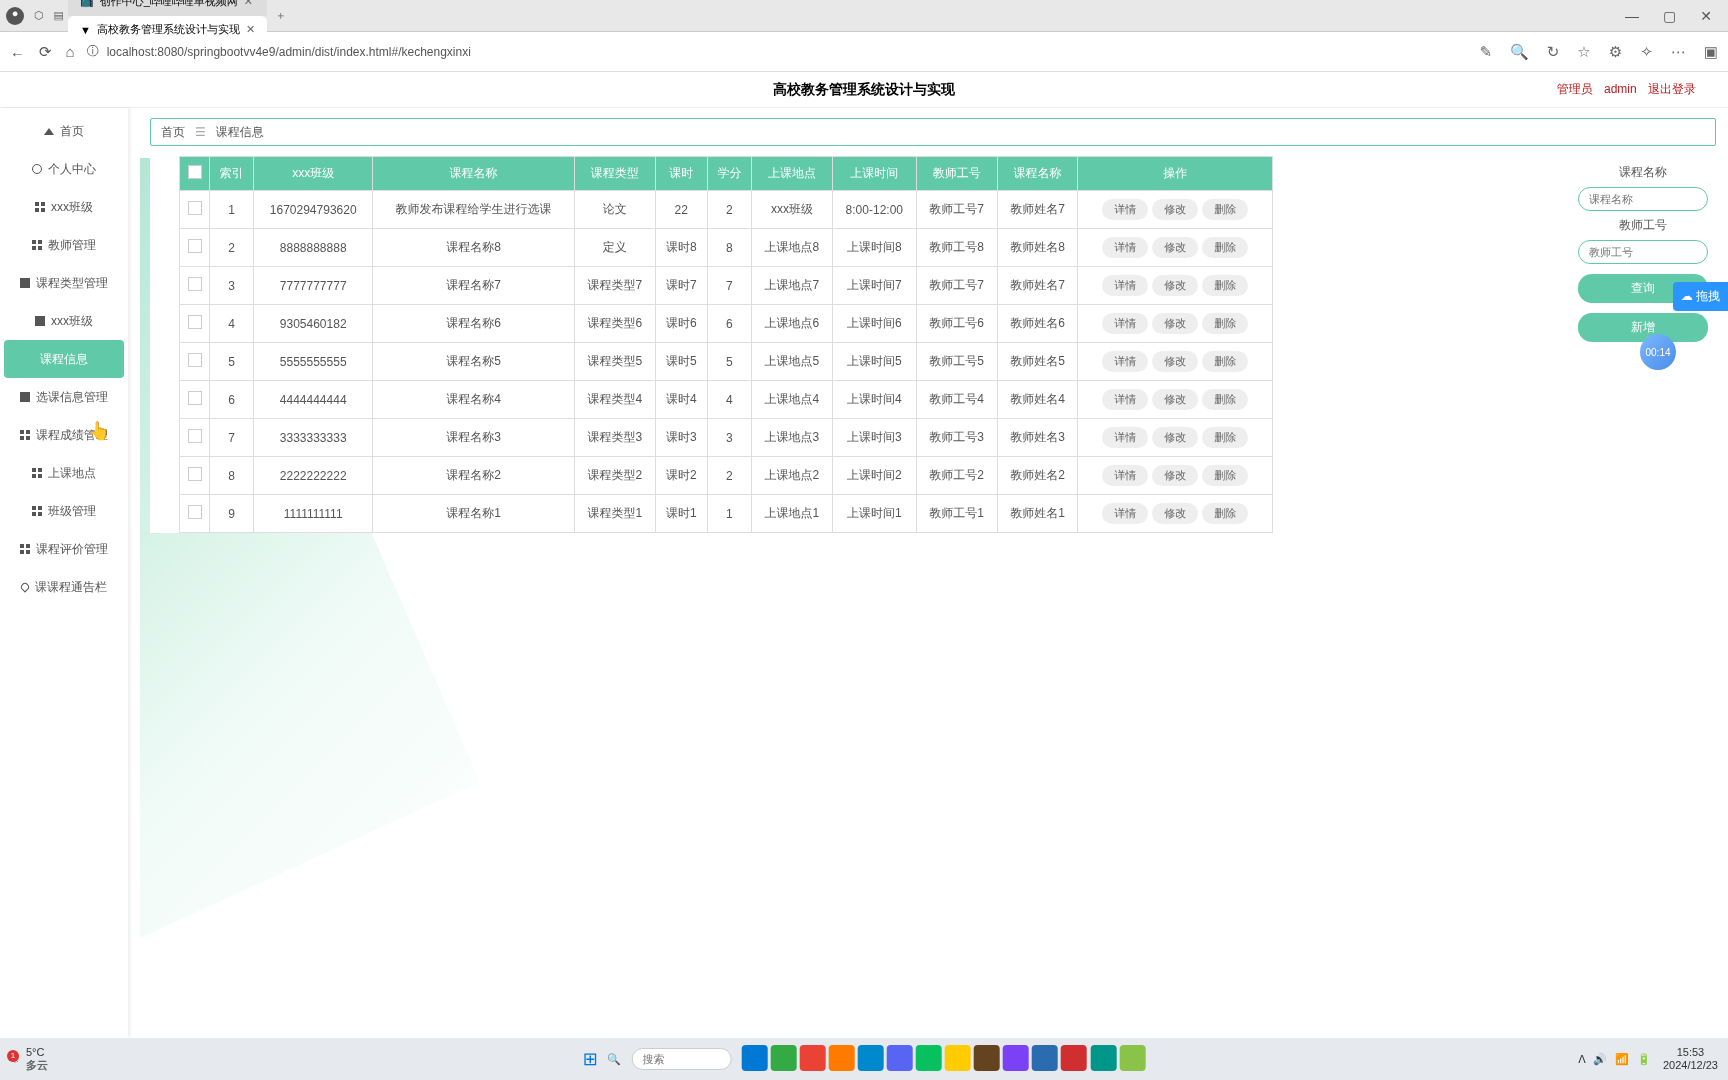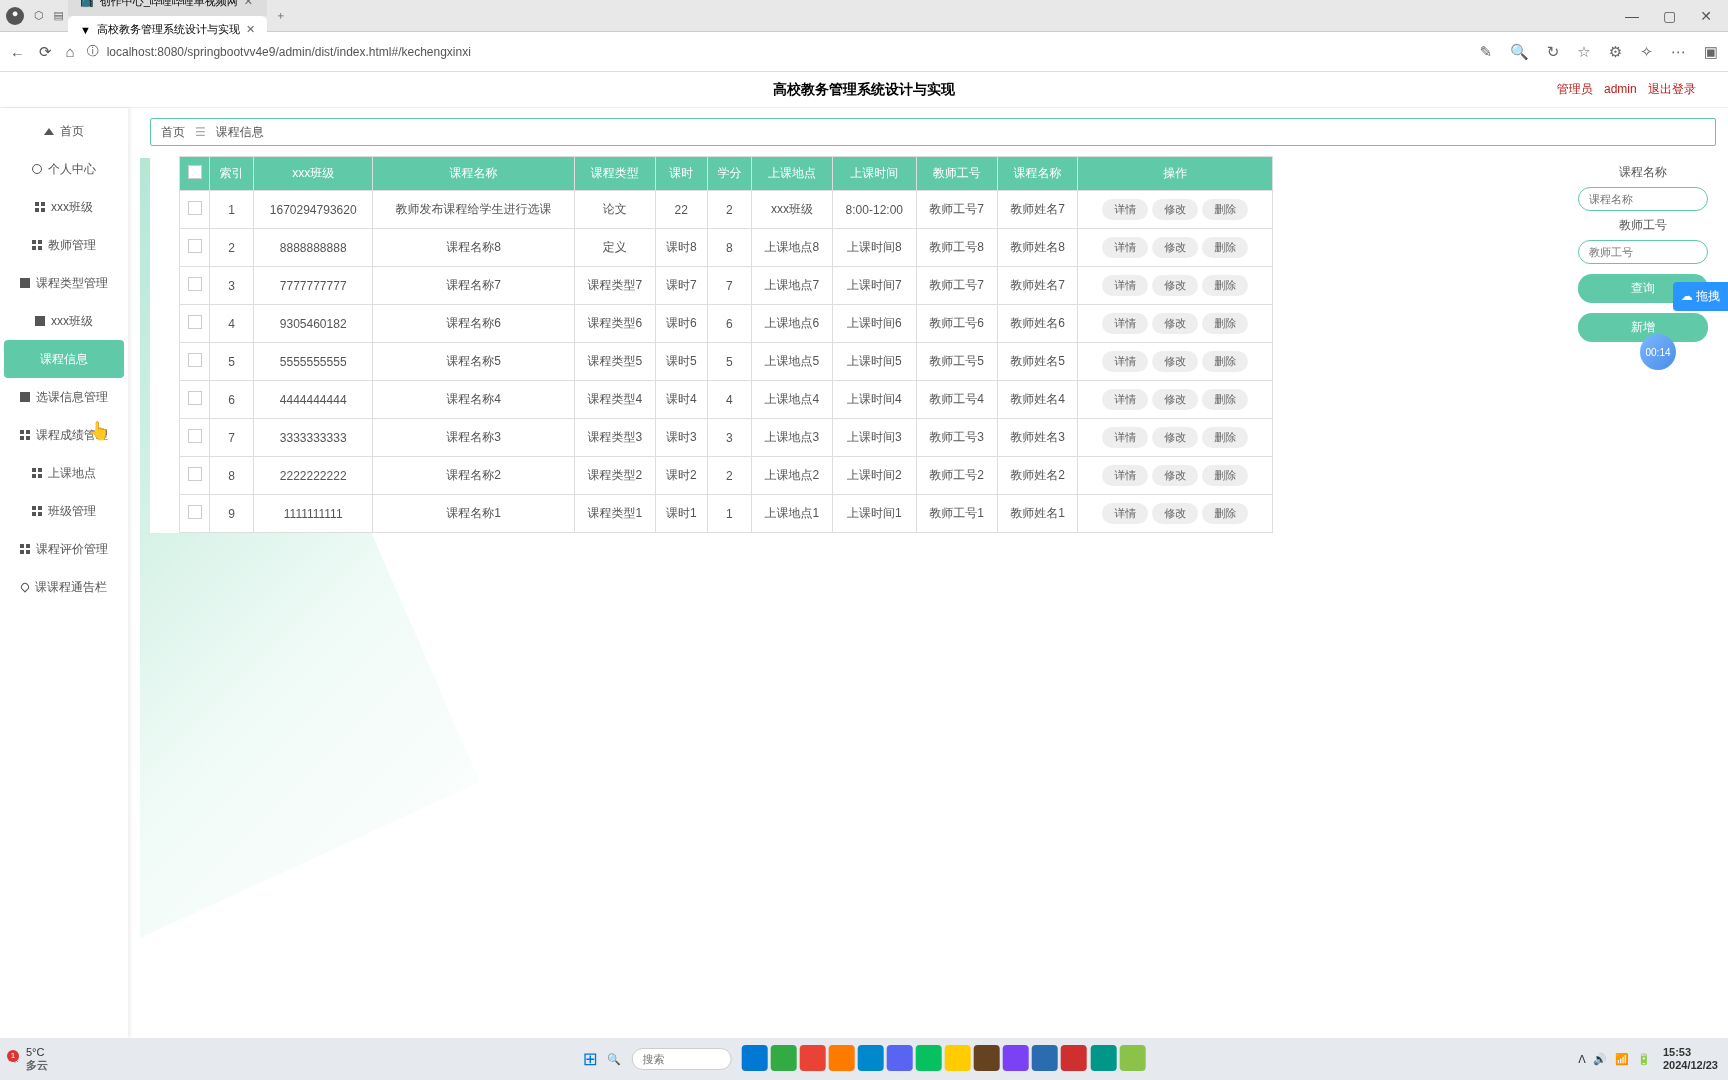--- a/index.html
+++ b/index.html
@@ -45,21 +45,21 @@
 .filters input { width:100%; border:1px solid #5fc9a8; border-radius:14px; padding:5px 10px; font-size:11px; outline:none; }
 .filters .pillbtn { width:100%; background:#5fc9a8; color:#fff; border:none; border-radius:14px; padding:6px 0; margin-top:10px; font-size:12px; cursor:pointer; }
 
 
 .taskbar { position:absolute; bottom:0; left:0; right:0; height:42px; background:#e6e9ee; display:flex; align-items:center; padding:0 10px; font-size:11px; color:#333; }
 .taskbar .weather { display:flex; align-items:center; gap:6px; }
 .taskbar .center { position:absolute; left:50%; transform:translateX(-50%); display:flex; align-items:center; gap:10px; }
 .taskbar .center .search { background:#fff; border:1px solid #ccc; border-radius:16px; padding:4px 10px; width:100px; font-size:11px; }
 .taskbar .tbicon { width:26px; height:26px; border-radius:4px; display:inline-block; }
 .taskbar .tray { margin-left:auto; display:flex; align-items:center; gap:8px; }
-.taskbar .clock { text-align:left; line-height:1.2;font-weight:bold; }
+.taskbar .clock { text-align:center; line-height:1.2; }
 
 
 .float-widget { position:absolute; top:282px; right:0; background:#2a95ff; color:#fff; padding:6px 8px; font-size:12px; border-radius:4px 0 0 4px; z-index:5; }
 .timer-bubble { position:absolute; top:334px; right:52px; width:36px; height:36px; border-radius:50%; background:linear-gradient(135deg,#7cb8ff,#4a8de8); color:#fff; font-size:10px; display:flex; align-items:center; justify-content:center; z-index:5; }
 
 
 .cursor { position:absolute; top:420px; left:88px; font-size:18px; z-index:10; pointer-events:none; }
 
 .icon-square { width:10px;height:10px;background:currentColor;display:inline-block; }
 .icon-grid { width:10px;height:10px;display:inline-block;background:

